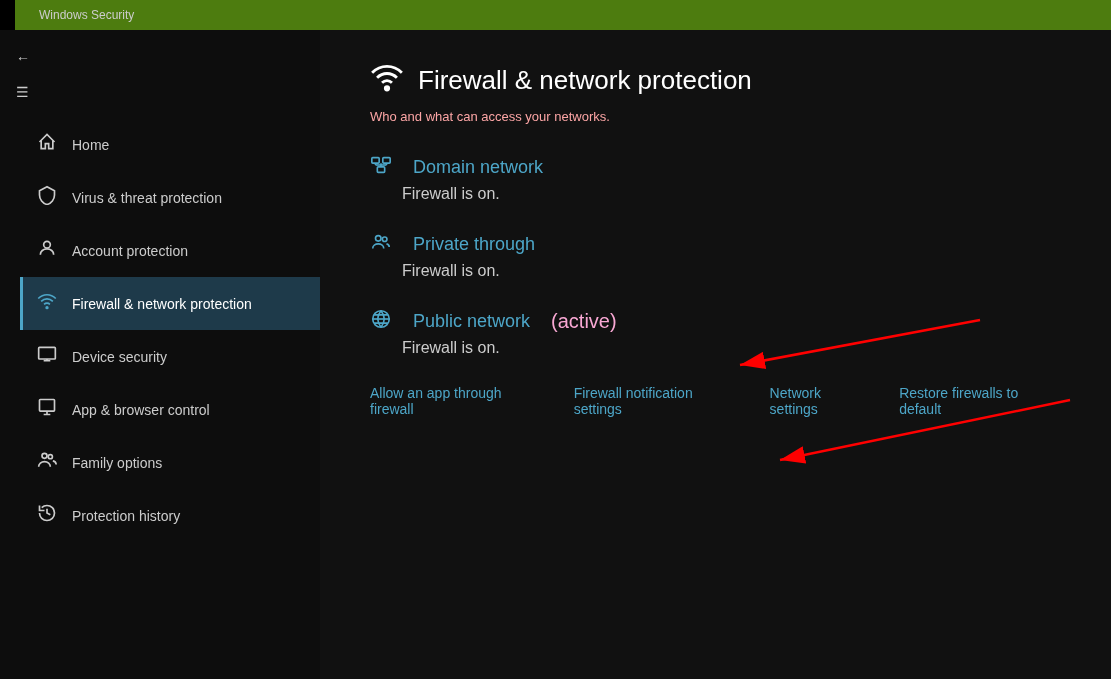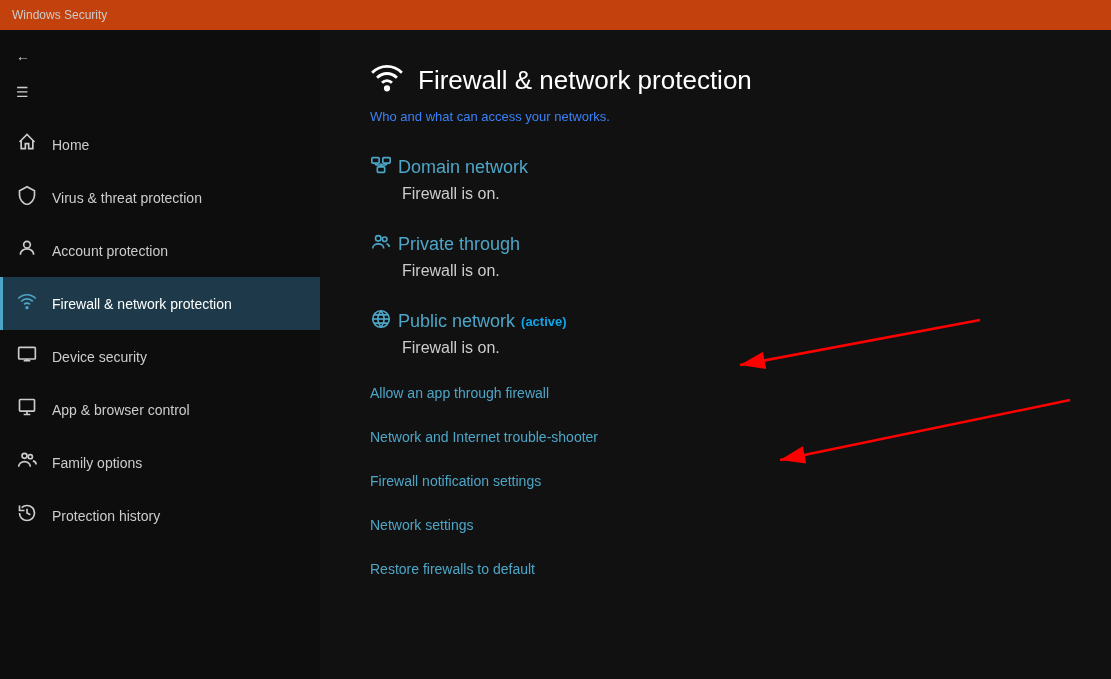--- a/index.html
+++ b/index.html
@@ -9,25 +9,26 @@
       font-family: 'Segoe UI', Arial, sans-serif;
       width: 1111px;
       height: 679px;
       overflow: hidden;
       display: flex;
       flex-direction: column;
     }
 
     
     .titlebar {
-      background: #c2410c;
-      padding: 8px 12px;
+      background: #4d7c0f;
+      padding: 8px 24px;
       font-size: 12px;
       color: #ccc;
       flex-shrink: 0;
+      margin-left: 15px;
     }
 
     .main-layout {
       display: flex;
       flex: 1;
       overflow: hidden;
     }
 
     
     .sidebar {
@@ -51,20 +52,21 @@
       padding: 10px 16px;
       cursor: pointer;
       color: #ccc;
       font-size: 14px;
       gap: 12px;
     }
 
     .sidebar-nav {
       display: flex;
       flex-direction: column;
+      padding-left: 20px;
     }
 
     .nav-item {
       display: flex;
       align-items: center;
       padding: 14px 16px;
       cursor: pointer;
       color: #ccc;
       font-size: 14px;
       gap: 14px;
@@ -112,65 +114,65 @@
     }
 
     .page-title {
       font-size: 26px;
       font-weight: 300;
       color: #fff;
     }
 
     .page-subtitle {
       font-size: 13px;
-      color: #3b82f6;
+      color: #fca5a5;
       margin-bottom: 30px;
     }
 
     
     .network-section {
       margin-bottom: 28px;
     }
 
     .network-title-row {
       display: flex;
       align-items: center;
-      gap: 6px;
+      gap: 21px;
       margin-bottom: 4px;
     }
 
     .network-icon {
       font-size: 20px;
       color: #4da6c8;
     }
 
     .network-title {
       font-size: 18px;
       color: #4da6c8;
       cursor: pointer;
       text-decoration: none;
     }
 
     .network-active {
-      font-size: 13px;
-      font-weight: 700;
-      color: #0ea5e9;
+      font-size: 20px;
+      font-weight: 400;
+      color: #f9a8d4;
     }
 
     .network-status {
       font-size: 16px;
       color: #ccc;
       margin-left: 32px;
     }
 
     
     .links-section {
       margin-top: 20px;
       display: flex;
-      flex-direction: column;
+      flex-direction: row;
       gap: 28px;
     }
 
     .link-item {
       color: #4da6c8;
       font-size: 14px;
       cursor: pointer;
       text-decoration: none;
     }
   </style>
@@ -357,20 +359,19 @@
           </svg>
         </span>
         <a class="network-title">Public network</a>
         <span class="network-active">(active)</span>
       </div>
       <p class="network-status">Firewall is on.</p>
     </div>
 
     <div class="links-section">
       <a class="link-item">Allow an app through firewall</a>
-      <a class="link-item">Network and Internet trouble-shooter</a>
       <a class="link-item">Firewall notification settings</a>
       <a class="link-item">Network settings</a>
       <a class="link-item">Restore firewalls to default</a>
     </div>
 
   </div>
 </div>
 
 </body></html>

